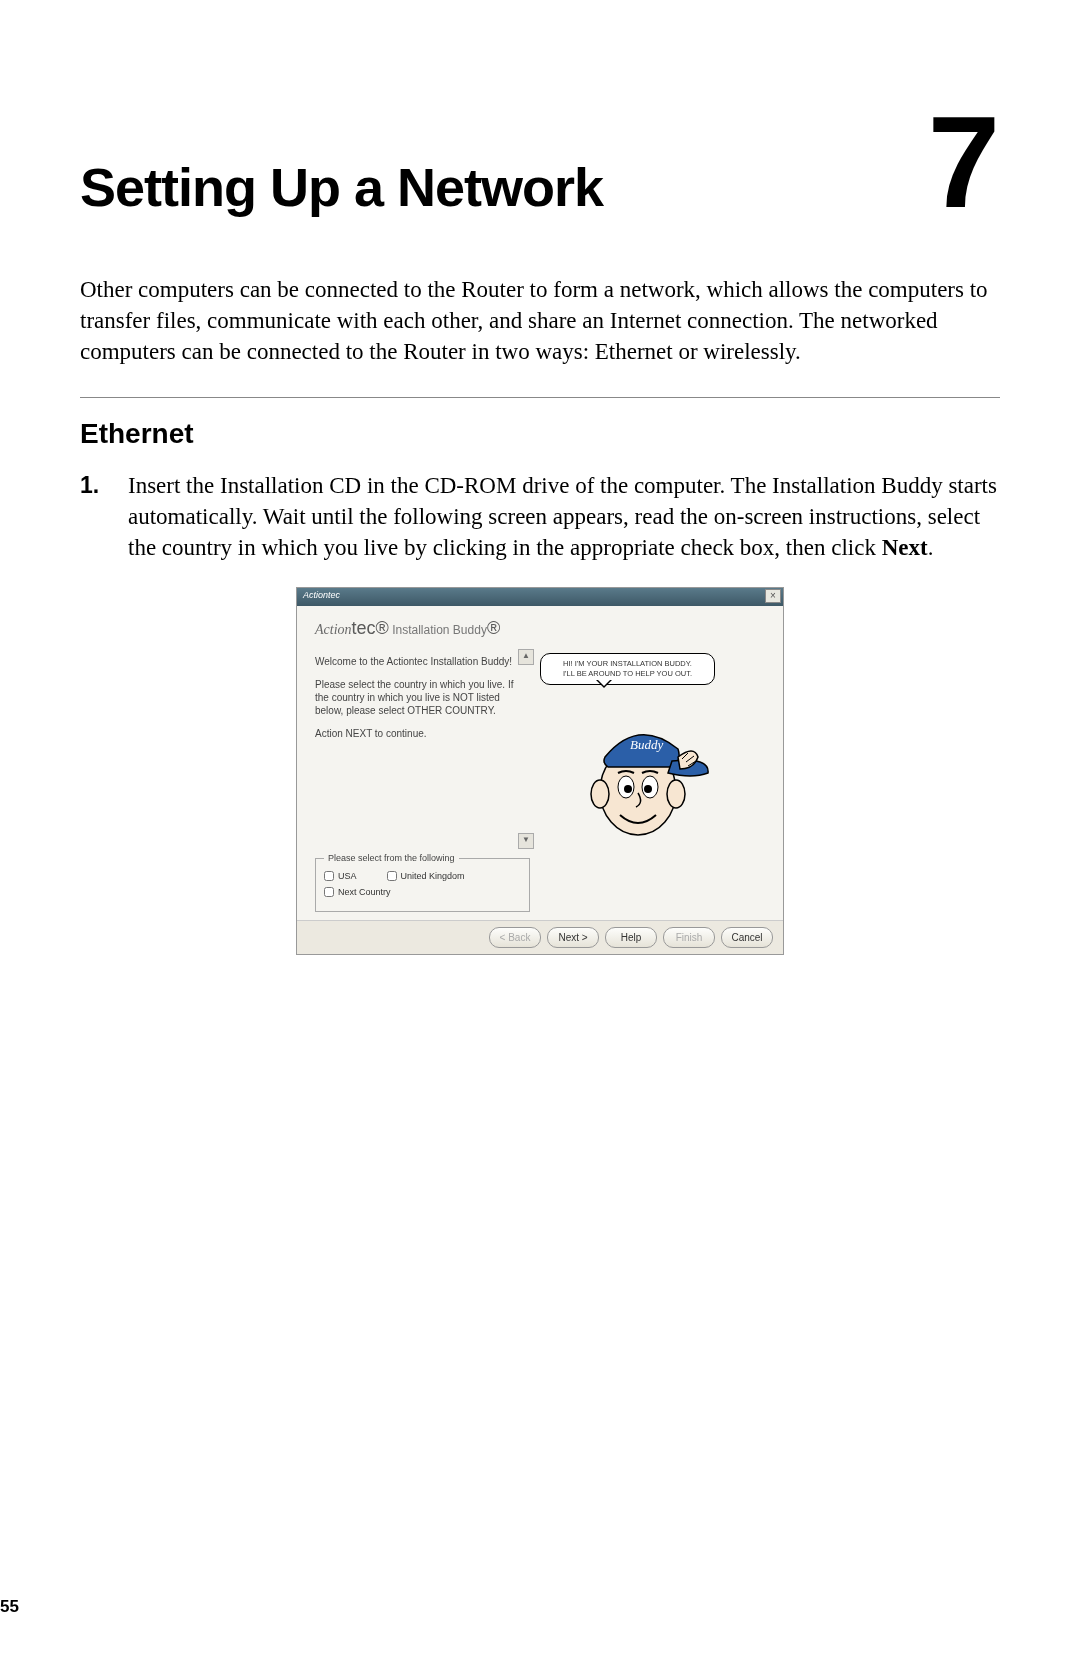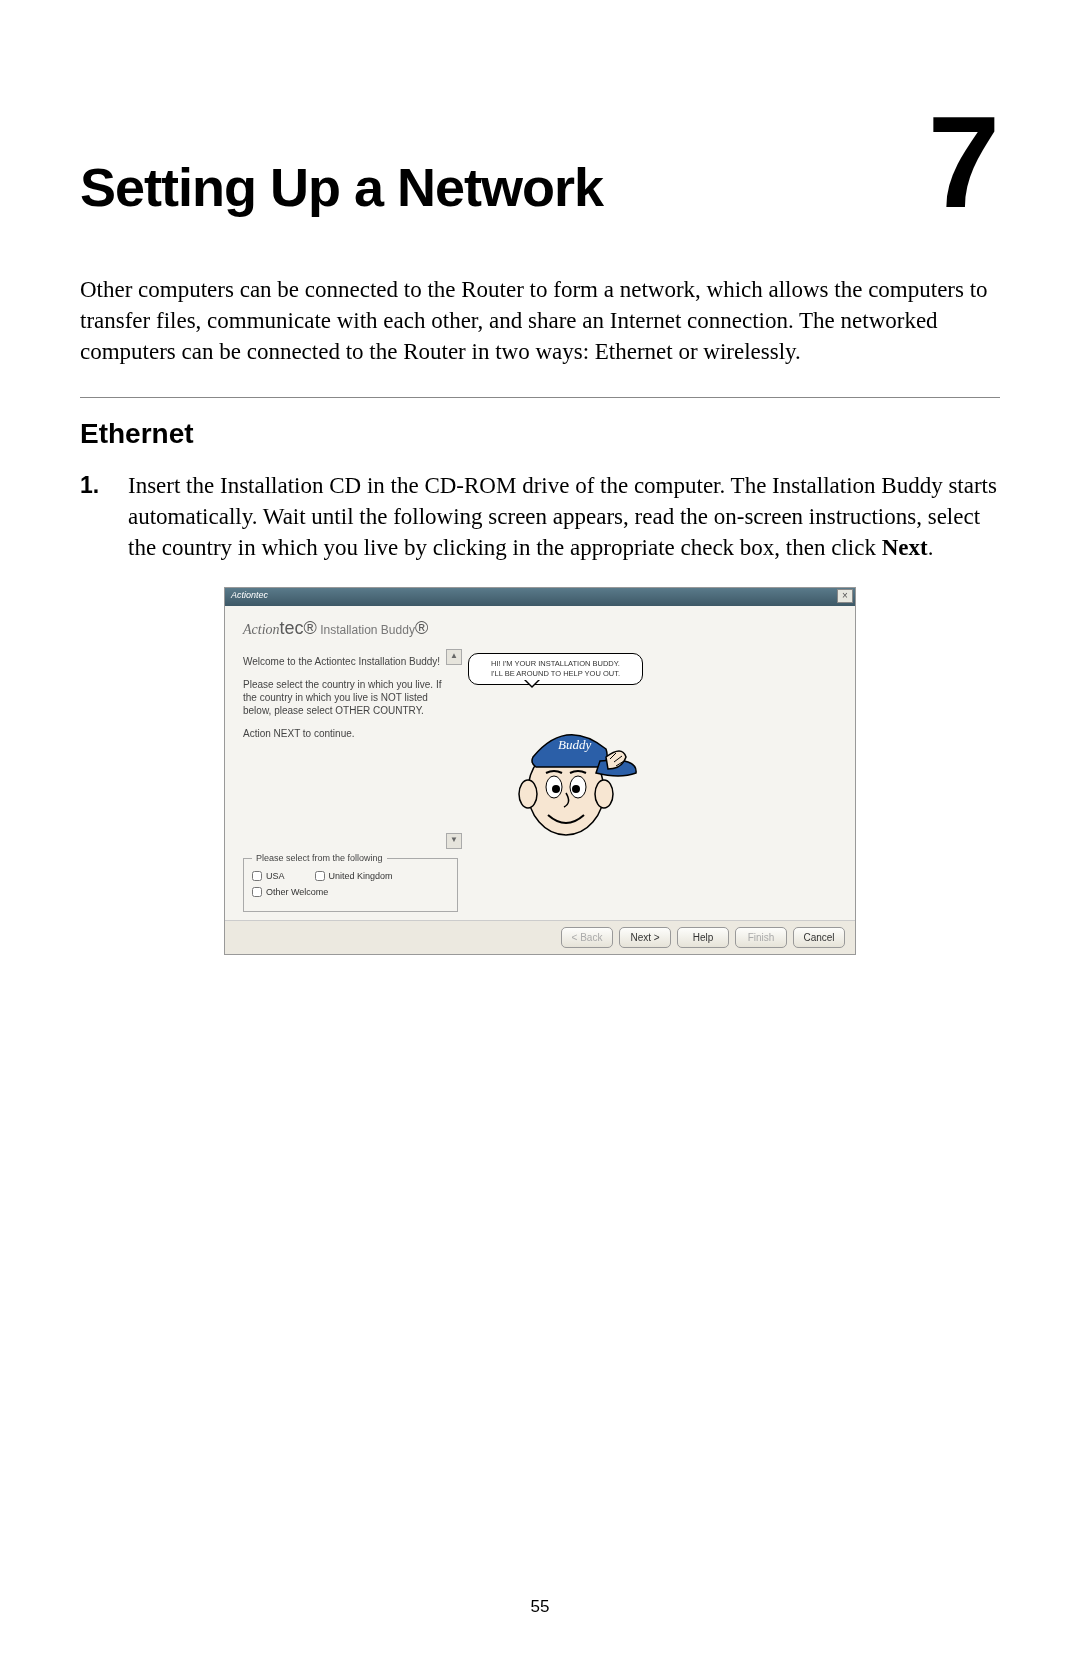--- a/index.html
+++ b/index.html
@@ -64,29 +64,29 @@
     font-family: Arial, Helvetica, sans-serif;
     font-weight: bold;
     min-width: 30px;
   }
   .step-text { flex: 1; }
   .bold { font-weight: bold; }
   .page-number {
     position: absolute;
     bottom: 52px;
     left: 0; right: 0;
-    text-align: center;
-    font-family: Arial, Helvetica, sans-serif;
-    font-weight: normal;
+    text-align: left;
+    font-family: Arial, Helvetica, sans-serif;
+    font-weight: bold;
     font-size: 17px;
   }
 
   
   .dialog-wrap {
-    width: 632px;
+    width: 488px;
     margin: 24px auto 16px auto;
     border: 1px solid #999;
     background: #f5f4f0;
     font-family: Tahoma, Arial, sans-serif;
     font-size: 11px;
     color: #333;
   }
   .dlg-titlebar {
     height: 18px;
     background: linear-gradient(#5a7a8a,#3d5866);
@@ -217,21 +217,21 @@
     justify-content: flex-end;
     gap: 6px;
     border-top: 1px solid #ccc;
   }
   .dlg-btn {
     min-width: 52px;
     height: 21px;
     font-size: 10px;
     background: linear-gradient(#fdfdfb,#e6e3d8);
     border: 1px solid #999;
-    border-radius: 5px;
+    border-radius: 10px;
     color: #333;
     padding: 0 6px;
   }
   .dlg-btn.disabled {
     color: #aaa;
   }
 </style>
 </head>
 <body>
 
@@ -281,21 +281,21 @@
                 <span>USA</span>
               </label>
               <label class="cb">
                 <input type="checkbox" style="">
                 <span>United Kingdom</span>
               </label>
             </div>
             <div class="cf-row">
               <label class="cb">
                 <input type="checkbox" style="">
-                <span>Other Welcome</span>
+                <span>Next Country</span>
               </label>
             </div>
           </fieldset>
         </div>
 
         <div class="right-col">
           <div class="speech">
             <div>HI! I'M YOUR INSTALLATION BUDDY.</div>
             <div>I'LL BE AROUND TO HELP YOU OUT.</div>
           </div>

